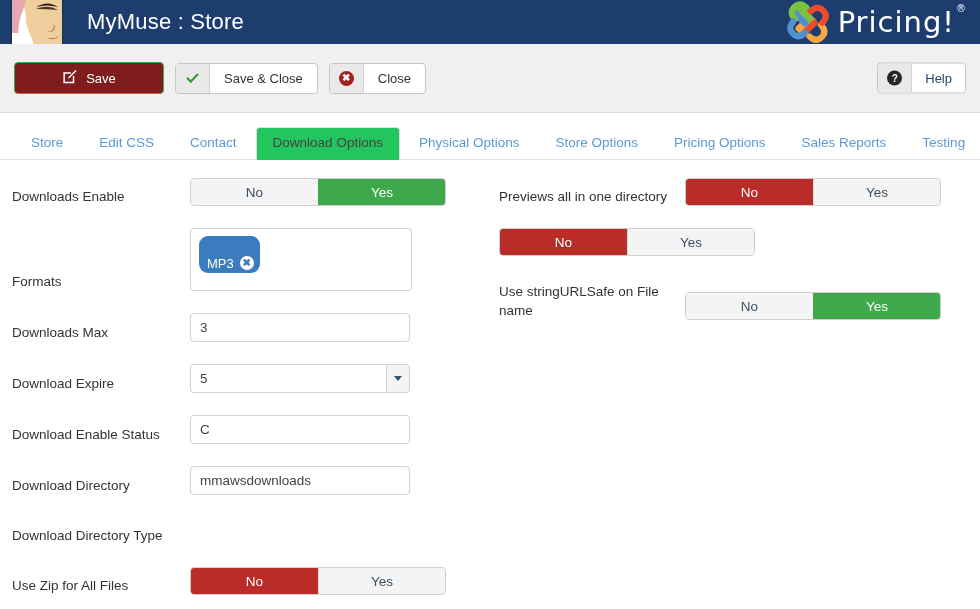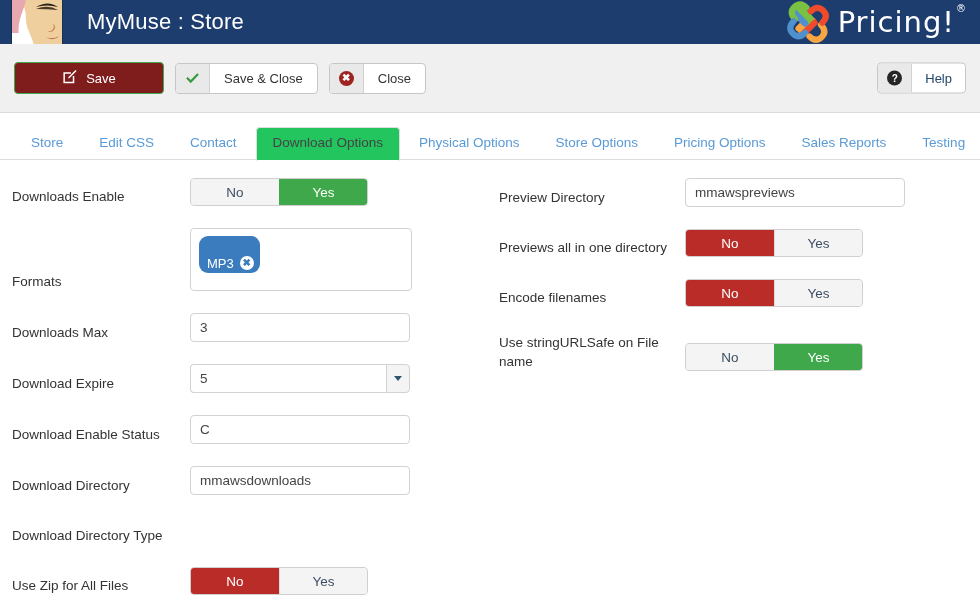--- a/index.html
+++ b/index.html
@@ -235,21 +235,21 @@
   .caret-glyph {
     width: 0; height: 0;
     border-left: 4px solid transparent;
     border-right: 4px solid transparent;
     border-top: 5px solid #31546f;
   }
 
   
   .toggle {
     display: flex;
-    width: 178px;
+    width: 256px;
     height: 28px;
     border-radius: 4px;
     overflow: hidden;
     border: 1px solid #cfcfcf;
     background: #f4f4f4;
   }
   .toggle .opt {
     flex: 1 1 50%;
     display: flex;
     align-items: center;
@@ -467,39 +467,32 @@
           <div class="opt on-no">No</div>
           <div class="opt">Yes</div>
         </div>
       </div>
     </div>
 
   </div>
 
   <div class="col col-right">
 
-    <div class="row">
-      <div class="lab">Preview Directory</div>
-      <div class="ctl">
-        <input class="inp" type="text" value="mmawspreviews" style="">
-      </div>
-    </div>
 
     <div class="row">
       <div class="lab">Previews all in one directory</div>
       <div class="ctl">
         <div class="toggle">
           <div class="opt on-no">No</div>
           <div class="opt">Yes</div>
         </div>
       </div>
     </div>
 
     <div class="row">
-      <div class="lab">Encode filenames</div>
       <div class="ctl">
         <div class="toggle">
           <div class="opt on-no">No</div>
           <div class="opt">Yes</div>
         </div>
       </div>
     </div>
 
     <div class="row">
       <div class="lab">Use stringURLSafe on File name</div>

